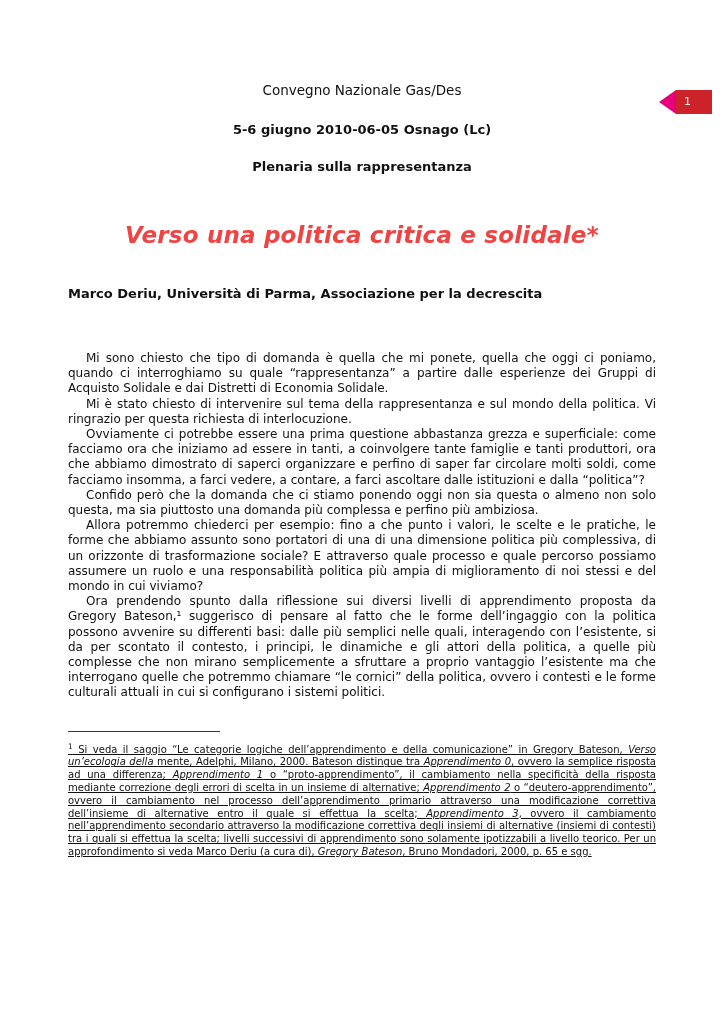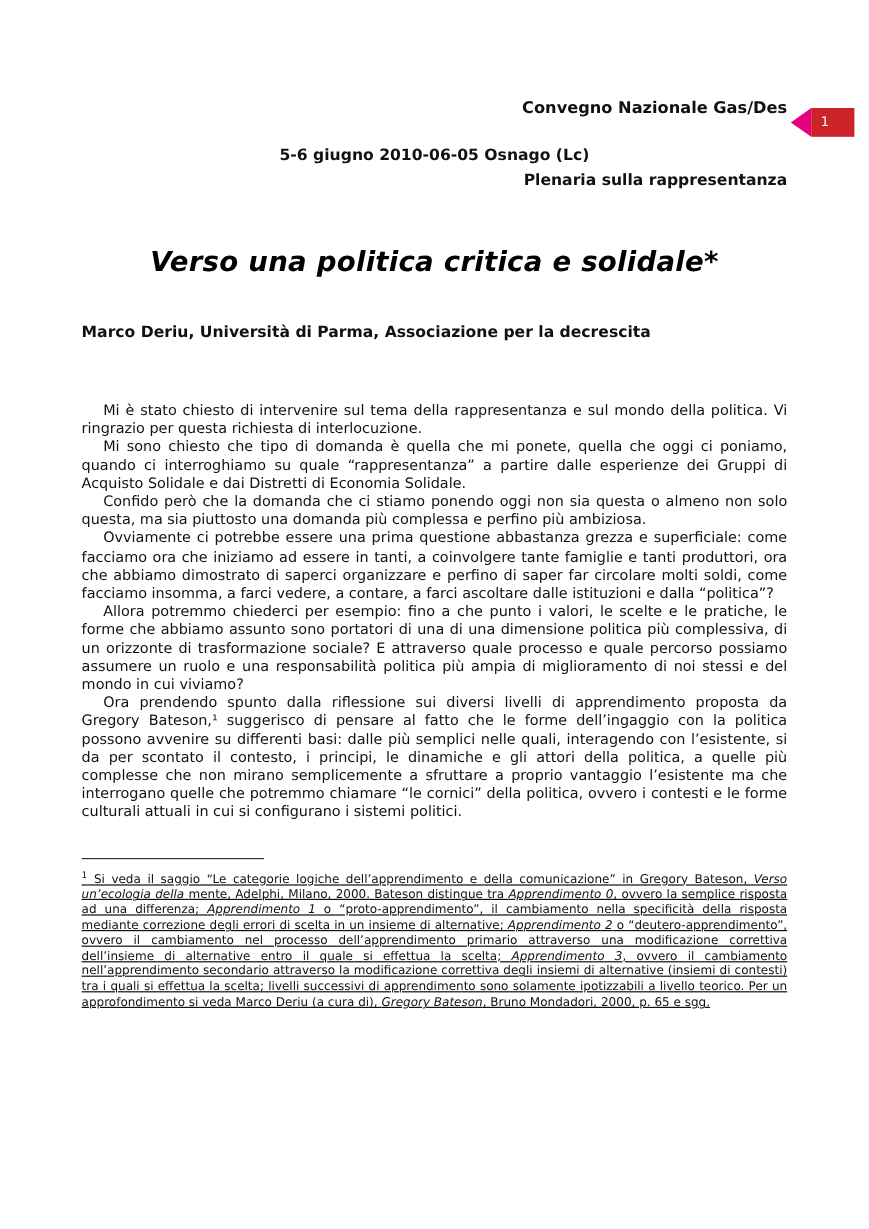--- a/index.html
+++ b/index.html
@@ -34,31 +34,31 @@
     width: 36px;
     height: 24px;
     background: #cc2229;
     color: #ffffff;
     font-size: 11px;
     line-height: 24px;
     padding-left: 8px;
   }
 
   header { text-align: center; }
-  .conf      { font-size: 13.5px; font-weight: bold; text-align: right; }
+  .conf      { font-size: 13.5px; font-weight: normal; }
   .doc-title { font-size: 15.5px; font-weight: bold; margin-top: 22px; }
   .date-loc  { font-size: 13px; font-weight: bold; margin-top: 24px; }
-  .session   { font-size: 13px;   font-weight: bold; margin-top: 6px; text-align: right; }
+  .session   { font-size: 13px;   font-weight: bold; margin-top: 22px; }
 
   .main-title {
     text-align: center;
     font-size: 23px;
     font-weight: bold;
     font-style: italic;
-    color: #000000;
+    color: #ef4444;
     margin-top: 48px;
     letter-spacing: 0.2px;
   }
 
   .author {
     font-size: 13px;
     font-weight: bold;
     margin-top: 38px;
   }
 
@@ -100,24 +100,24 @@
     <p class="conf">Convegno Nazionale Gas/Des</p>
     <p class="date-loc">5-6 giugno 2010-06-05 Osnago (Lc)</p>
     <p class="session">Plenaria sulla rappresentanza</p>
   </header>
 
   <h1 class="main-title">Verso una politica critica e solidale*</h1>
 
   <p class="author">Marco Deriu, Università di Parma, Associazione per la decrescita</p>
 
   <div class="body-text">
+    <p>Mi sono chiesto che tipo di domanda è quella che mi ponete, quella che oggi ci poniamo, quando ci interroghiamo su quale “rappresentanza” a partire dalle esperienze dei Gruppi di Acquisto Solidale e dai Distretti di Economia Solidale.</p>
     <p>Mi è stato chiesto di intervenire sul tema della rappresentanza e sul mondo della politica. Vi ringrazio per questa richiesta di interlocuzione.</p>
-    <p>Mi sono chiesto che tipo di domanda è quella che mi ponete, quella che oggi ci poniamo, quando ci interroghiamo su quale “rappresentanza” a partire dalle esperienze dei Gruppi di Acquisto Solidale e dai Distretti di Economia Solidale.</p>
+    <p>Ovviamente ci potrebbe essere una prima questione abbastanza grezza e superficiale: come facciamo ora che iniziamo ad essere in tanti, a coinvolgere tante famiglie e tanti produttori, ora che abbiamo dimostrato di saperci organizzare e perfino di saper far circolare molti soldi, come facciamo insomma, a farci vedere, a contare, a farci ascoltare dalle istituzioni e dalla “politica”?</p>
     <p>Confido però che la domanda che ci stiamo ponendo oggi non sia questa o almeno non solo questa, ma sia piuttosto una domanda più complessa e perfino più ambiziosa.</p>
-    <p>Ovviamente ci potrebbe essere una prima questione abbastanza grezza e superficiale: come facciamo ora che iniziamo ad essere in tanti, a coinvolgere tante famiglie e tanti produttori, ora che abbiamo dimostrato di saperci organizzare e perfino di saper far circolare molti soldi, come facciamo insomma, a farci vedere, a contare, a farci ascoltare dalle istituzioni e dalla “politica”?</p>
     <p>Allora potremmo chiederci per esempio: fino a che punto i valori, le scelte e le pratiche, le forme che abbiamo assunto sono portatori di una di una dimensione politica più complessiva, di un orizzonte di trasformazione  sociale? E attraverso quale processo e quale percorso possiamo assumere un ruolo e una responsabilità politica più ampia di miglioramento di noi stessi e del mondo in cui viviamo?</p>
     <p>Ora prendendo spunto dalla riflessione sui diversi livelli di apprendimento proposta da Gregory Bateson,¹ suggerisco di pensare al fatto che le forme dell’ingaggio con la politica possono avvenire su differenti basi: dalle più semplici nelle quali, interagendo con l’esistente, si da per scontato il contesto, i principi, le dinamiche e gli attori della politica, a quelle più complesse che non mirano semplicemente a sfruttare a proprio vantaggio l’esistente ma che interrogano quelle che potremmo chiamare “le cornici” della politica, ovvero i contesti e le forme culturali attuali in cui si configurano i sistemi politici.</p>
   </div>
 
   <hr class="footnote-sep">
 
   <div class="footnote"><sup>1</sup><span> Si veda il saggio “Le categorie logiche dell’apprendimento e della comunicazione” in Gregory Bateson, </span><span style="font-style: italic;">Verso un’ecologia della </span><span>mente, Adelphi, Milano, 2000. Bateson distingue tra </span><span style="font-style: italic;">Apprendimento 0</span><span>, ovvero la semplice risposta ad una differenza; </span><span style="font-style: italic;">Apprendimento 1</span><span> o “proto-apprendimento”, il cambiamento nella specificità della risposta mediante correzione degli errori di scelta in un insieme di alternative; </span><span style="font-style: italic;">Apprendimento 2</span><span> o “deutero-apprendimento”, ovvero il cambiamento nel processo dell’apprendimento primario attraverso una modificazione correttiva dell’insieme di alternative entro il quale si effettua la scelta; </span><span style="font-style: italic;">Apprendimento 3</span><span>, ovvero il cambiamento nell’apprendimento secondario attraverso la modificazione correttiva degli insiemi di alternative (insiemi di contesti) tra i quali si effettua la scelta; livelli successivi di apprendimento sono solamente ipotizzabili a livello teorico. Per un approfondimento si veda Marco Deriu (a cura di), </span><span style="font-style: italic;">Gregory Bateson</span><span>, Bruno Mondadori, 2000, p. 65 e sgg.</span></div>
 
 </div>
 

